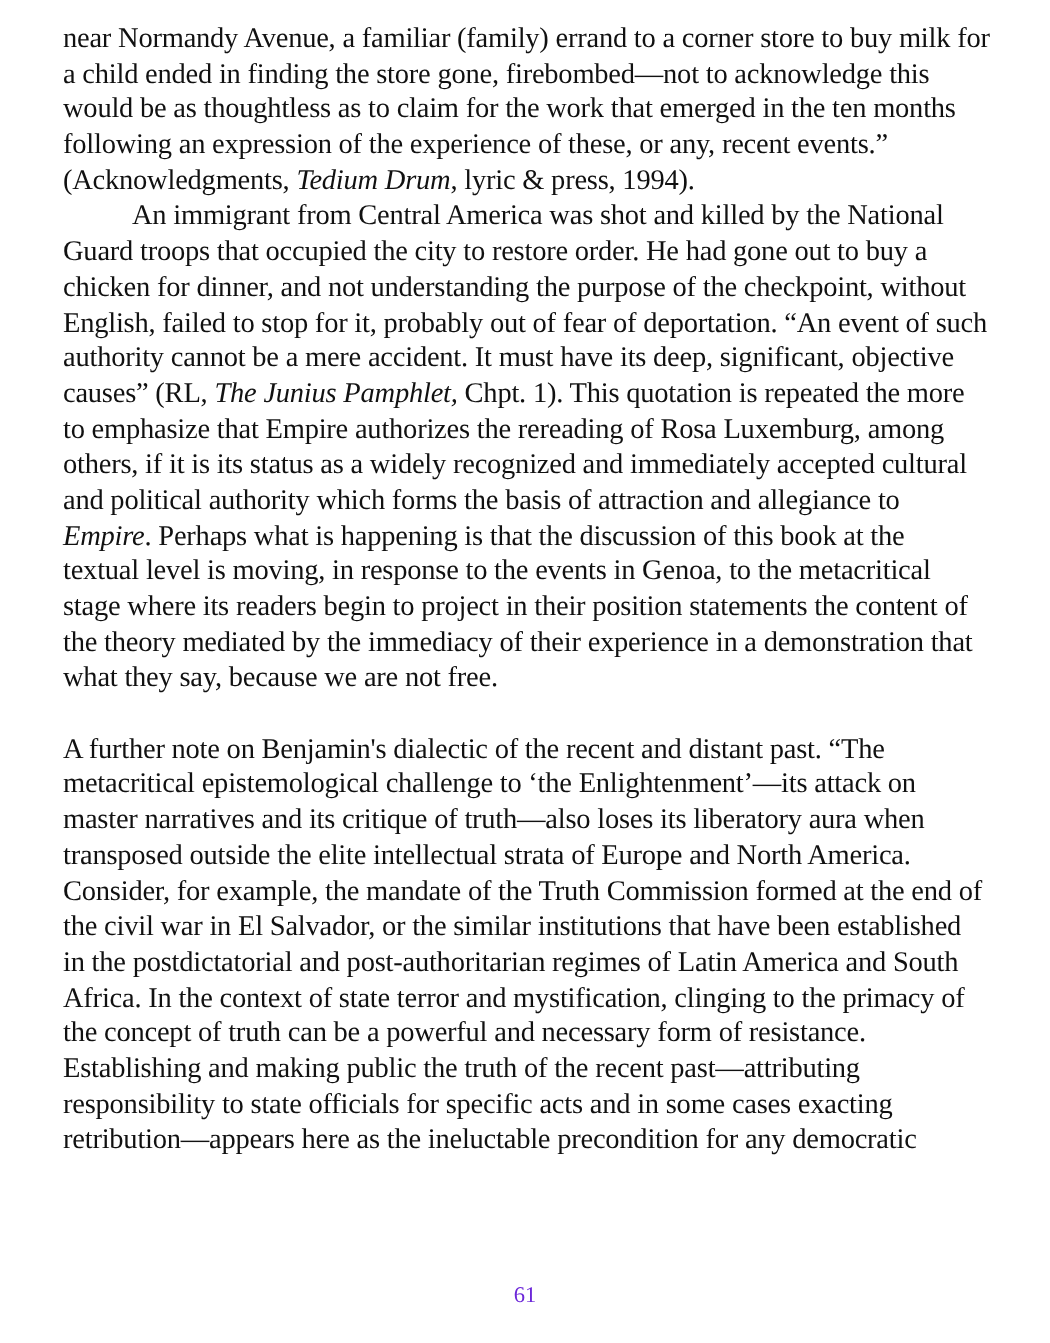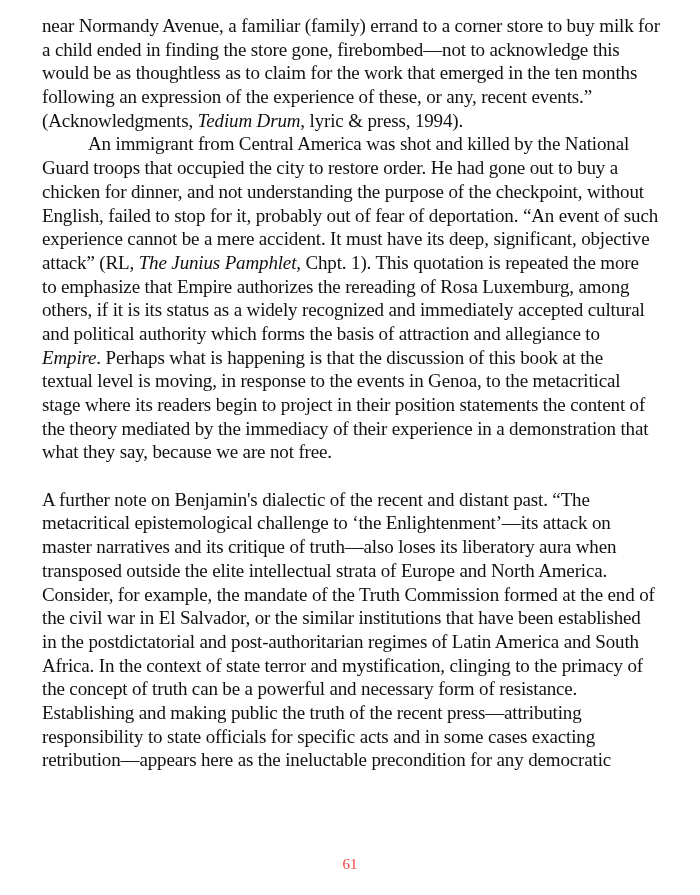--- a/index.html
+++ b/index.html
@@ -16,21 +16,21 @@
       font-stretch: condensed;
     }
     .line { white-space: nowrap; display: block; height: 23.7px; }
     .indent { padding-left: 46px; }
     .blank { height: 23.7px; display: block; }
     .heading { font-weight: bold; font-style: italic; }
     i, .it { font-style: italic; }
     .page-number {
       position: absolute; left: 0; width: 700px; top: 856px;
       text-align: center;
-      font-family: "Liberation Serif", serif; font-size: 15px; color: #ef4444;
+      font-family: "Liberation Serif", serif; font-size: 15px; color: #6d28d9;
     }
   </style>
 </head>
 <body>
 
 <div class="page">
   <div class="text">
 
     <div>
       <span class="line">near Normandy Avenue, a familiar (family) errand to a corner store to buy milk for</span>
@@ -38,22 +38,22 @@
       <span class="line">would be as thoughtless as to claim for the work that emerged in the ten months</span>
       <span class="line">following an expression of the experience of these, or any, recent events.”</span>
       <span class="line"><span>(Acknowledgments, </span><i>Tedium Drum</i><span>, lyric &amp; press, 1994).</span></span>
     </div>
 
     <div>
       <span class="line indent">An immigrant from Central America was shot and killed by the National</span>
       <span class="line">Guard troops that occupied the city to restore order. He had gone out to buy a</span>
       <span class="line">chicken for dinner, and not understanding the purpose of the checkpoint, without</span>
       <span class="line">English, failed to stop for it, probably out of fear of deportation. “An event of such</span>
-      <span class="line">experience cannot be a mere accident. It must have its deep, significant, objective</span>
-      <span class="line"><span>attack” (RL, </span><i>The Junius Pamphlet,</i><span> Chpt. 1). This quotation is repeated the more</span></span>
+      <span class="line">authority cannot be a mere accident. It must have its deep, significant, objective</span>
+      <span class="line"><span>causes” (RL, </span><i>The Junius Pamphlet,</i><span> Chpt. 1). This quotation is repeated the more</span></span>
       <span class="line">to emphasize that Empire authorizes the rereading of Rosa Luxemburg, among</span>
       <span class="line">others, if it is its status as a widely recognized and immediately accepted cultural</span>
       <span class="line">and political authority which forms the basis of attraction and allegiance to</span>
       <span class="line"><i>Empire</i><span>. Perhaps what is happening is that the discussion of this book at the</span></span>
       <span class="line">textual level is moving, in response to the events in Genoa, to the metacritical</span>
       <span class="line">stage where its readers begin to project in their position statements the content of</span>
       <span class="line">the theory mediated by the immediacy of their experience in a demonstration that</span>
       <span class="line">what they say, because we are not free.</span>
     </div>
 
@@ -63,20 +63,20 @@
     <div>
       <span class="line">A further note on Benjamin's dialectic of the recent and distant past. “The</span>
       <span class="line">metacritical epistemological challenge to ‘the Enlightenment’—its attack on</span>
       <span class="line">master narratives and its critique of truth—also loses its liberatory aura when</span>
       <span class="line">transposed outside the elite intellectual strata of Europe and North America.</span>
       <span class="line">Consider, for example, the mandate of the Truth Commission formed at the end of</span>
       <span class="line">the civil war in El Salvador, or the similar institutions that have been established</span>
       <span class="line">in the postdictatorial and post-authoritarian regimes of Latin America and South</span>
       <span class="line">Africa. In the context of state terror and mystification, clinging to the primacy of</span>
       <span class="line">the concept of truth can be a powerful and necessary form of resistance.</span>
-      <span class="line">Establishing and making public the truth of the recent press—attributing</span>
+      <span class="line">Establishing and making public the truth of the recent past—attributing</span>
       <span class="line">responsibility to state officials for specific acts and in some cases exacting</span>
       <span class="line">retribution—appears here as the ineluctable precondition for any democratic</span>
     </div>
   </div>
 
   <div class="page-number">61</div>
 </div>
 
 </body></html>

